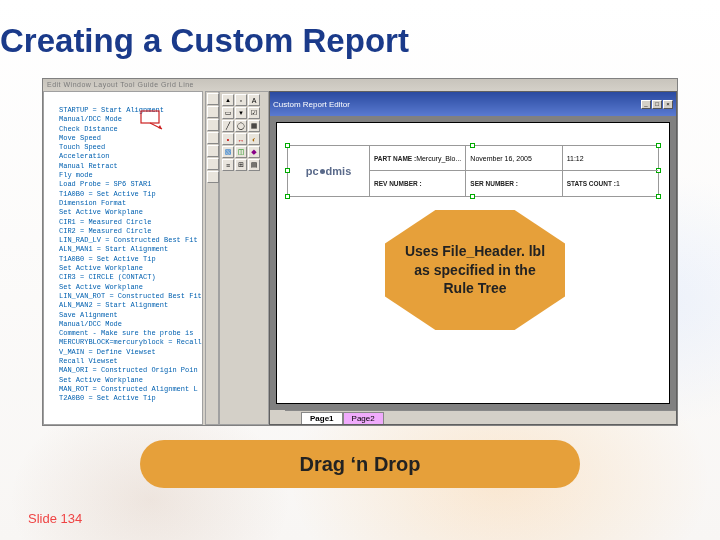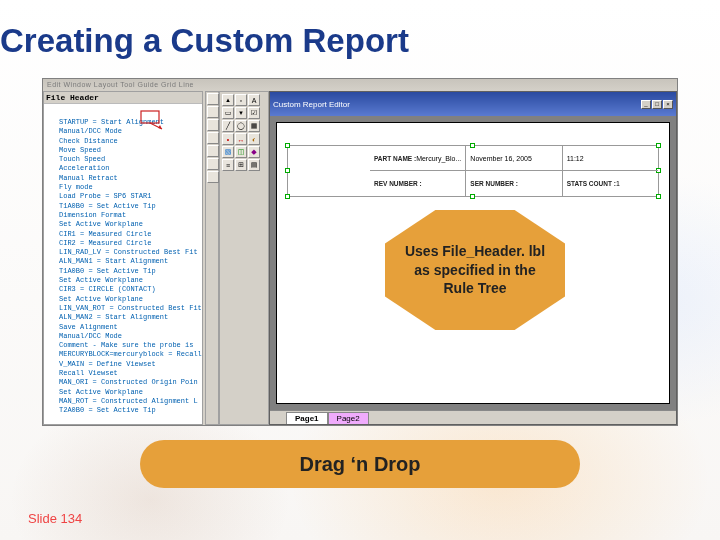--- a/index.html
+++ b/index.html
@@ -236,20 +236,21 @@
   .lab { font-weight: bold; color:#222; font-size:6.5px; }
   .tabs {
     height: 14px;
     background: #d4d0c8;
     border-top: 1px solid #888;
     display: flex;
     align-items: center;
     padding-left: 16px;
     gap: 0;
     font-size: 8px;
+    margin-left: 15px;
   }
   .tab {
     padding: 1px 8px;
     background: #f0abfc;
     border: 1px solid #888;
     border-bottom: none;
   }
   .tab.active { background: #fff; font-weight: bold; }
 </style>
 </head>
@@ -257,21 +258,20 @@
 
 <div class="bg-wash"></div>
 
 <div class="title">Creating a Custom Report</div>
 
 <div class="shot">
   <div class="menubar">Edit  Window  Layout  Tool  Guide  Grid  Line</div>
   <div class="workarea">
 
     <div class="tree">
-      <div class="tree-header">File Header</div>
       <svg class="marker" viewBox="0 0 34 20">
         <rect x="1" y="1" width="18" height="12" fill="none" stroke="#cc2020" stroke-width="1.2"></rect>
         <path d="M10 13 L22 19" stroke="#cc2020" stroke-width="1.2" fill="none"></path>
         <path d="M22 19 l-4 -1 l2 -3 z" fill="#cc2020"></path>
       </svg>
       <pre>STARTUP = Start Alignment
 Manual/DCC Mode
 Check Distance
 Move Speed
 Touch Speed
@@ -360,20 +360,25 @@
         <div class="canvas">
           <div class="hdrblock">
             <span class="sel tl"></span>
             <span class="sel tm"></span>
             <span class="sel tr"></span>
             <span class="sel lm"></span>
             <span class="sel rm"></span>
             <span class="sel bl"></span>
             <span class="sel bm"></span>
             <span class="sel br"></span>
+            <div class="logo-cell">
+              <span>pc</span>
+                <span class="dot"></span>
+                <span>dmis</span>
+            </div>
             <div class="info-cell">
                 <div class="info-row">
                   <div class="cell">
                     <span class="lab">PART NAME :</span>
                     <span> Mercury_Blo...</span>
                   </div>
                   <div class="cell">
                     <span class="lab"></span>
                     <span> November 16, 2005</span>
                   </div>

